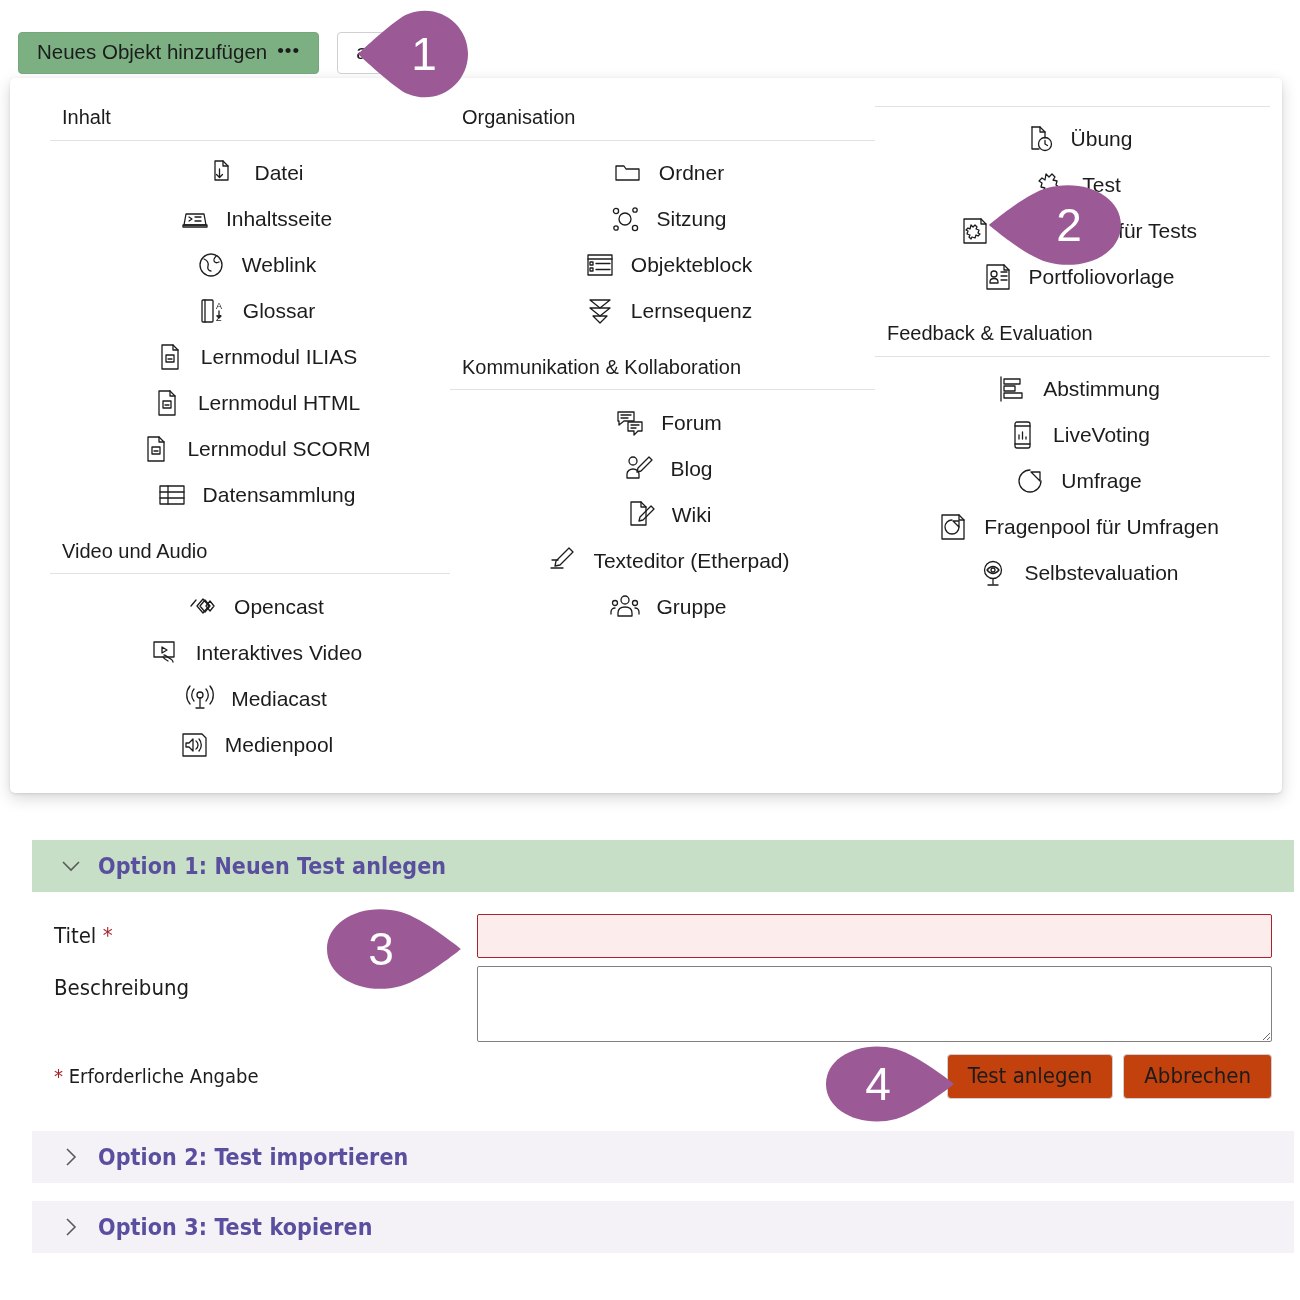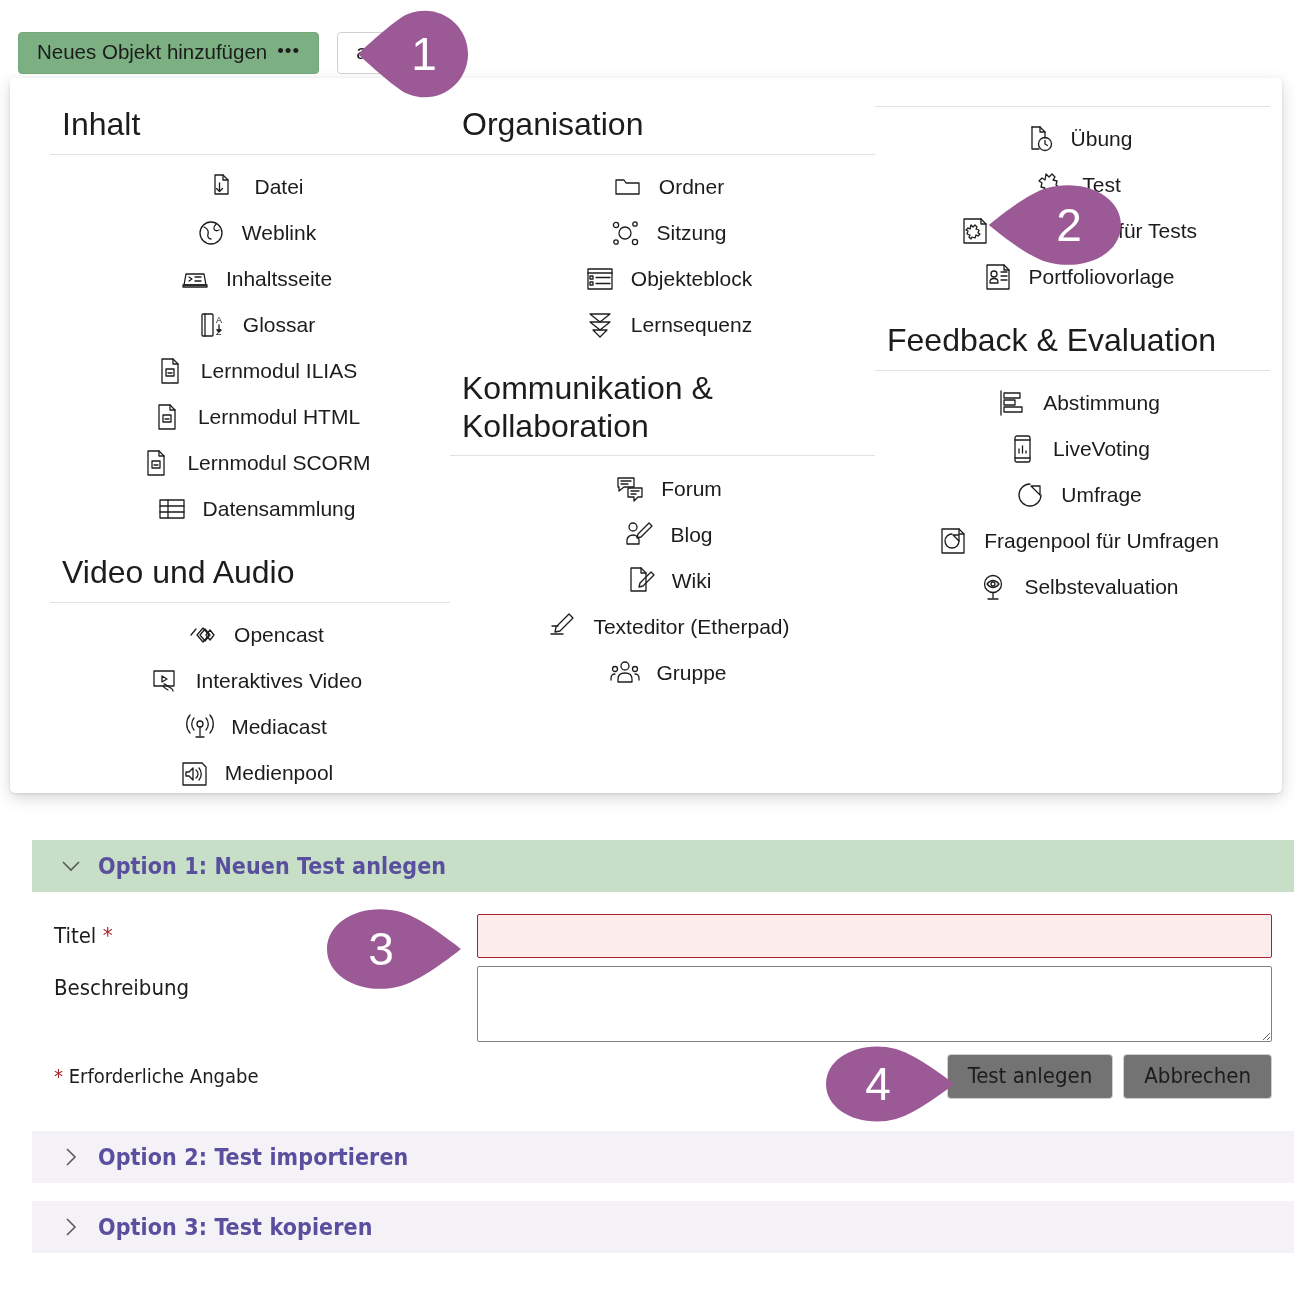--- a/index.html
+++ b/index.html
@@ -35,21 +35,21 @@
     box-shadow: 0 5px 16px rgba(0,0,0,.16), 0 1px 3px rgba(0,0,0,.10);
     z-index: 2;
   }
   .cols { display: flex; padding: 28px 36px 0 40px; gap: 0; }
   .col { flex: 0 0 auto; }
   .col.c1 { width: 400px; }
   .col.c2 { width: 425px; }
   .col.c3 { width: 395px; }
 
   .grp-title {
-    font-size: 32px; color: #1c1c1c; font-weight: 400;
+    font-size: 20px; color: #1c1c1c; font-weight: 400;
     padding: 0 0 10px 12px; line-height: 1.18;
   }
   .grp-title.two-line { max-width: 345px; }
   .grp-rule { height: 1px; background: #e2e2e6; margin: 0 0 9px 0; }
   .grp { margin-bottom: 22px; }
 
   .item {
     display: flex; align-items: center; gap: 16px;
     padding: 8px 0 8px 12px; cursor: pointer;
     font-size: 21px; color: #1c1c1c; line-height: 1.1; justify-content: center;
@@ -89,21 +89,21 @@
     width: 795px; height: 76px; background: #ffffff;
     border: 1px solid #808080; border-radius: 2px; outline: none; resize: vertical;
     font-size: 20px; padding: 6px 10px; font-family: inherit; display: block;
   }
   .hint { padding-left: 22px; font-size: 20px; color: #1c1c1c; margin-top: 22px; }
   .actions {
     display: flex; justify-content: flex-end; gap: 10px;
     padding-right: 22px; margin-top: -34px;
   }
   .fbtn {
-    background: #737373; border: 1px solid #cfcfd4; border-radius: 4px;
+    background: #c2410c; border: 1px solid #cfcfd4; border-radius: 4px;
     padding: 10px 20px 11px 20px; font-size: 22px; color: #1c1c1c;
     cursor: pointer; font-family: inherit; line-height: 1;
   }
   .spacer { height: 18px; }
 
   
   .badge { position: absolute; z-index: 9; }
   .badge svg { display: block; overflow: visible; }
   .badge .num {
     font-family: "Liberation Sans", "DejaVu Sans", sans-serif;
@@ -139,38 +139,38 @@
                   <path d="M7 3h8l5 5v14H7z" fill="none" stroke="#1c1c1c" stroke-width="1.3" stroke-linecap="round" stroke-linejoin="round"></path>
                   <path d="M15 3v5h5" fill="none" stroke="#1c1c1c" stroke-width="1.3" stroke-linecap="round" stroke-linejoin="round"></path>
                   <path d="M11.5 11v8M8.5 16.5l3 3 3-3" fill="none" stroke="#1c1c1c" stroke-width="1.3" stroke-linecap="round" stroke-linejoin="round"></path>
                 </svg>
               </span>
               <span>Datei</span>
             </div>
             <div class="item">
               <span class="ico">
                 <svg viewBox="0 0 30 30">
-                  <circle cx="15" cy="15" r="11" fill="none" stroke="#1c1c1c" stroke-width="1.3" stroke-linecap="round" stroke-linejoin="round"></circle>
-                  <path d="M8 9c3 1 5 4 4 7s1 5 3 5" fill="none" stroke="#1c1c1c" stroke-width="1.3" stroke-linecap="round" stroke-linejoin="round"></path>
-                  <path d="M20 6c-1 2-3 3-2 5s3 2 5 1" fill="none" stroke="#1c1c1c" stroke-width="1.3" stroke-linecap="round" stroke-linejoin="round"></path>
-                </svg>
-              </span>
-              <span>Weblink</span>
-            </div>
-            <div class="item">
-              <span class="ico">
-                <svg viewBox="0 0 30 30">
                   <path d="M4 21h22l-2-11H6z" fill="none" stroke="#1c1c1c" stroke-width="1.3" stroke-linecap="round" stroke-linejoin="round"></path>
                   <path d="M9 13l3 2-3 2" fill="none" stroke="#1c1c1c" stroke-width="1.3" stroke-linecap="round" stroke-linejoin="round"></path>
                   <path d="M15 17h6" fill="none" stroke="#1c1c1c" stroke-width="1.3" stroke-linecap="round" stroke-linejoin="round"></path>
                   <path d="M15 13h6" fill="none" stroke="#1c1c1c" stroke-width="1.3" stroke-linecap="round" stroke-linejoin="round"></path>
                   <path d="M3 21h24v2H3z" fill="none" stroke="#1c1c1c" stroke-width="1.3" stroke-linecap="round" stroke-linejoin="round"></path>
                 </svg>
               </span>
               <span>Inhaltsseite</span>
+            </div>
+            <div class="item">
+              <span class="ico">
+                <svg viewBox="0 0 30 30">
+                  <circle cx="15" cy="15" r="11" fill="none" stroke="#1c1c1c" stroke-width="1.3" stroke-linecap="round" stroke-linejoin="round"></circle>
+                  <path d="M8 9c3 1 5 4 4 7s1 5 3 5" fill="none" stroke="#1c1c1c" stroke-width="1.3" stroke-linecap="round" stroke-linejoin="round"></path>
+                  <path d="M20 6c-1 2-3 3-2 5s3 2 5 1" fill="none" stroke="#1c1c1c" stroke-width="1.3" stroke-linecap="round" stroke-linejoin="round"></path>
+                </svg>
+              </span>
+              <span>Weblink</span>
             </div>
             <div class="item">
               <span class="ico">
                 <svg viewBox="0 0 30 30">
                   <rect x="5" y="4" width="11" height="22" rx="1" fill="none" stroke="#1c1c1c" stroke-width="1.3" stroke-linecap="round" stroke-linejoin="round"></rect>
                   <path d="M8 4v22" fill="none" stroke="#1c1c1c" stroke-width="1.3" stroke-linecap="round" stroke-linejoin="round"></path>
                   <text x="19" y="13" font-size="9" font-family="Liberation Sans" fill="#1c1c1c">A</text>
                   <text x="19" y="25" font-size="9" font-family="Liberation Sans" fill="#1c1c1c">Z</text>
                   <path d="M22 15v7M20 20l2 2 2-2" fill="none" stroke="#1c1c1c" stroke-width="1.3" stroke-linecap="round" stroke-linejoin="round"></path>
                 </svg>

